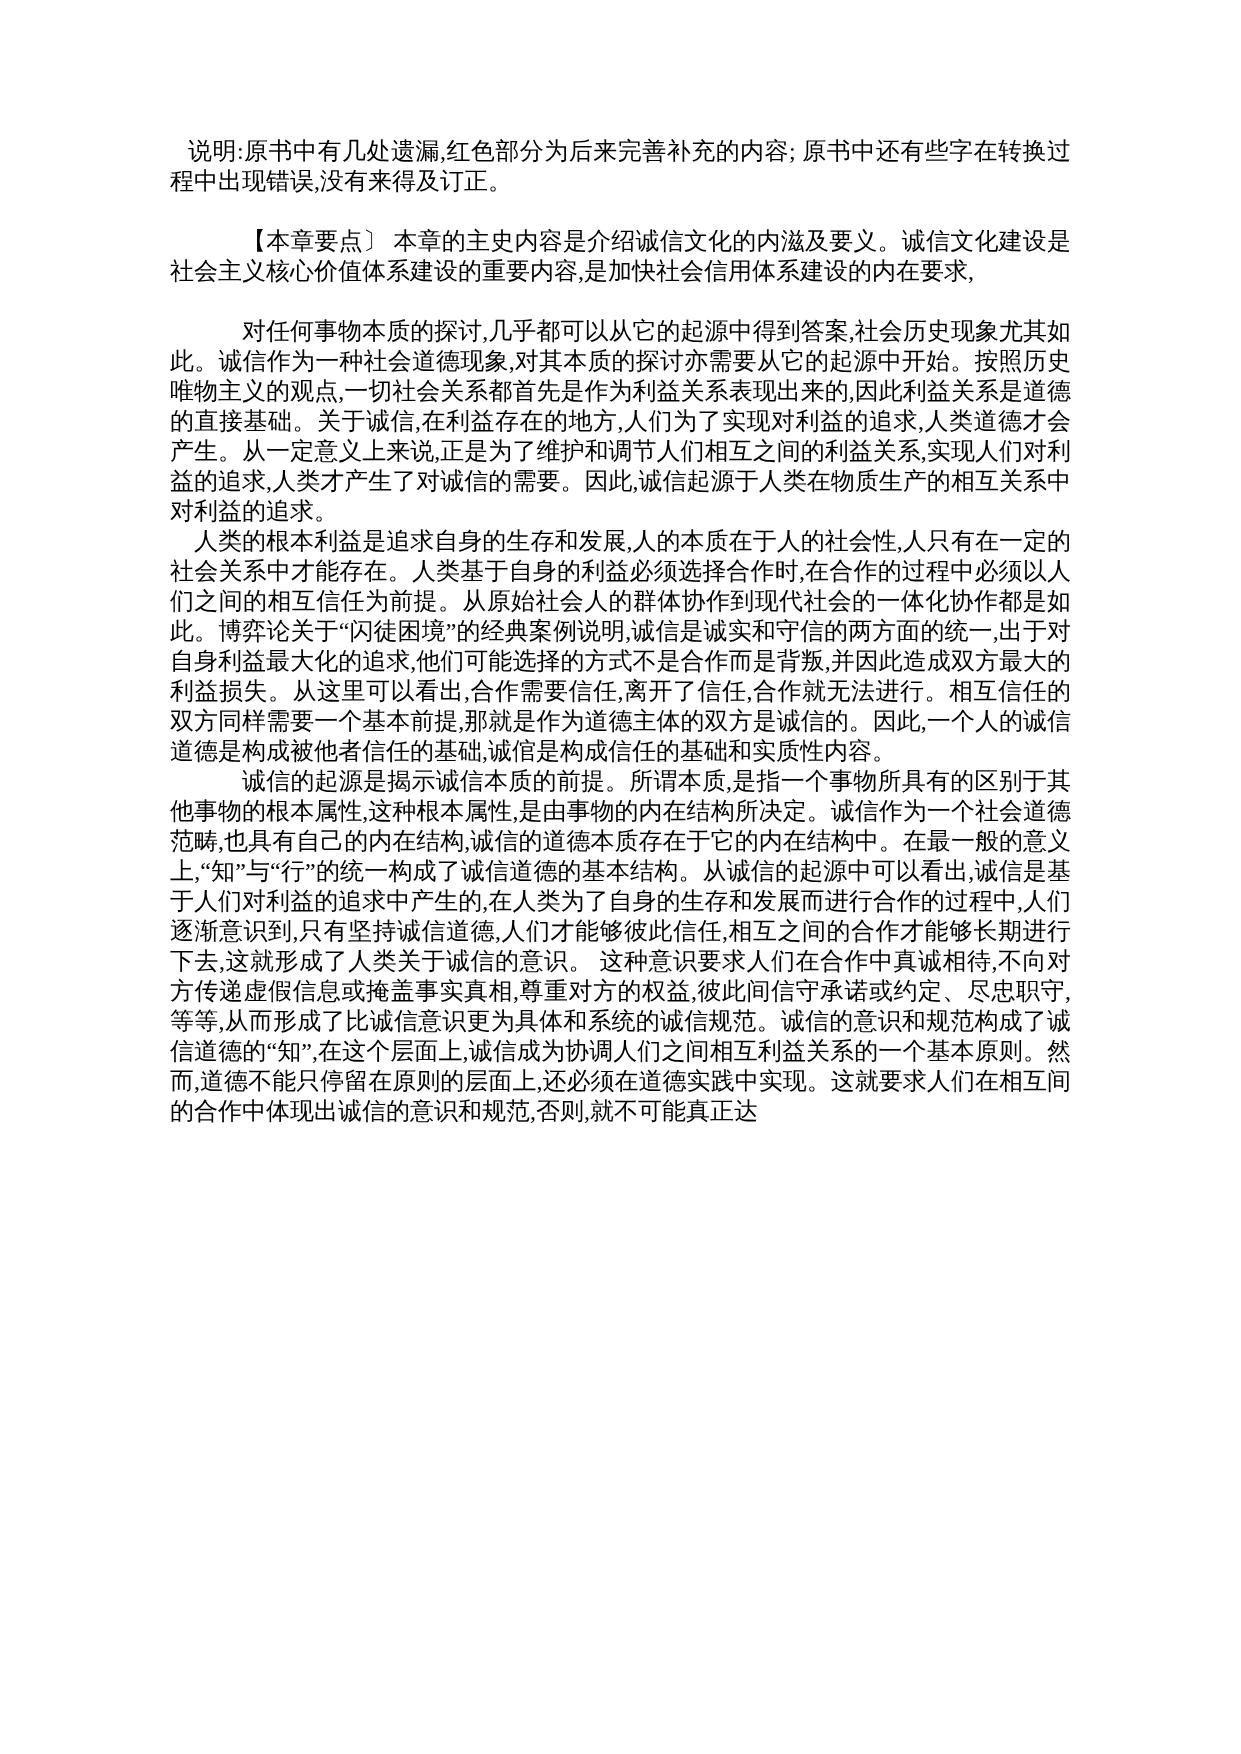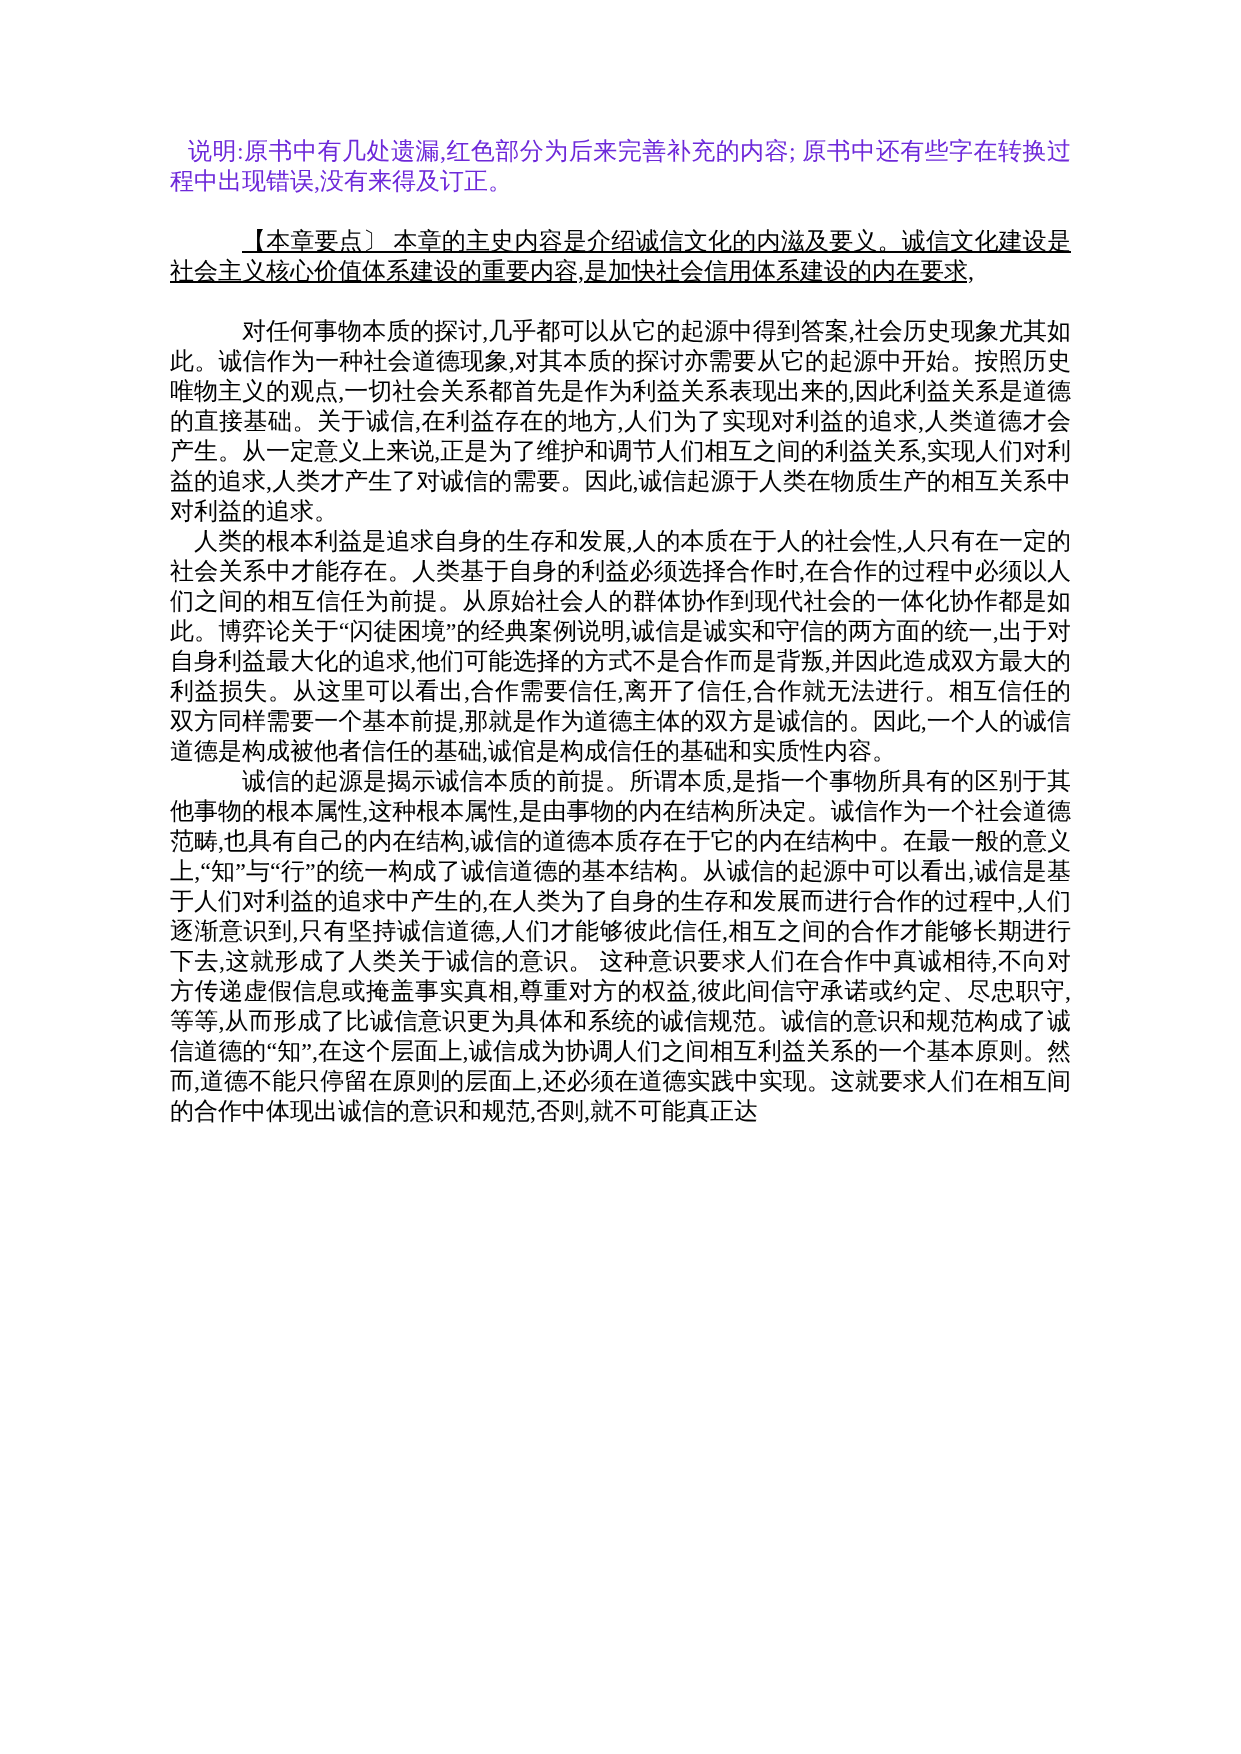--- a/index.html
+++ b/index.html
@@ -30,30 +30,30 @@
     line-height: 30px;
     font-weight: normal;
     text-align: center;
     margin-bottom: 30px;
   }
   .para {
     font-size: 24px;
     line-height: 30px;
     text-align: justify;
   }
-  .para.spaced { margin-bottom: 30px; text-decoration: underline; }
+  .para.spaced { margin-bottom: 30px; }
   .indent-3 { text-indent: 3em; }
   .indent-1 { text-indent: 1em; }
 </style>
 </head>
 <body>
 
 <div class="page">
 
-  <p class="note" style="color: #6d28d9;">说明:原书中有几处遗漏,红色部分为后来完善补充的内容; 原书中还有些字在转换过程中出现错误,没有来得及订正。</p>
+  <p class="note" style="color: #000000;">说明:原书中有几处遗漏,红色部分为后来完善补充的内容; 原书中还有些字在转换过程中出现错误,没有来得及订正。</p>
 
 
   <p class="para indent-3 spaced">【本章要点〕 本章的主史内容是介绍诚信文化的内滋及要义。诚信文化建设是社会主义核心价值体系建设的重要内容,是加快社会信用体系建设的内在要求,</p>
 
 
 
   <p class="para indent-3">对任何事物本质的探讨,几乎都可以从它的起源中得到答案,社会历史现象尤其如此。诚信作为一种社会道德现象,对其本质的探讨亦需要从它的起源中开始。按照历史唯物主义的观点,一切社会关系都首先是作为利益关系表现出来的,因此利益关系是道德的直接基础。关于诚信,在利益存在的地方,人们为了实现对利益的追求,人类道德才会产生。从一定意义上来说,正是为了维护和调节人们相互之间的利益关系,实现人们对利益的追求,人类才产生了对诚信的需要。因此,诚信起源于人类在物质生产的相互关系中对利益的追求。</p>
 
   <p class="para indent-1">人类的根本利益是追求自身的生存和发展,人的本质在于人的社会性,人只有在一定的社会关系中才能存在。人类基于自身的利益必须选择合作时,在合作的过程中必须以人们之间的相互信任为前提。从原始社会人的群体协作到现代社会的一体化协作都是如此。博弈论关于“闪徒困境”的经典案例说明,诚信是诚实和守信的两方面的统一,出于对自身利益最大化的追求,他们可能选择的方式不是合作而是背叛,并因此造成双方最大的利益损失。从这里可以看出,合作需要信任,离开了信任,合作就无法进行。相互信任的双方同样需要一个基本前提,那就是作为道德主体的双方是诚信的。因此,一个人的诚信道德是构成被他者信任的基础,诚倌是构成信任的基础和实质性内容。</p>
 

